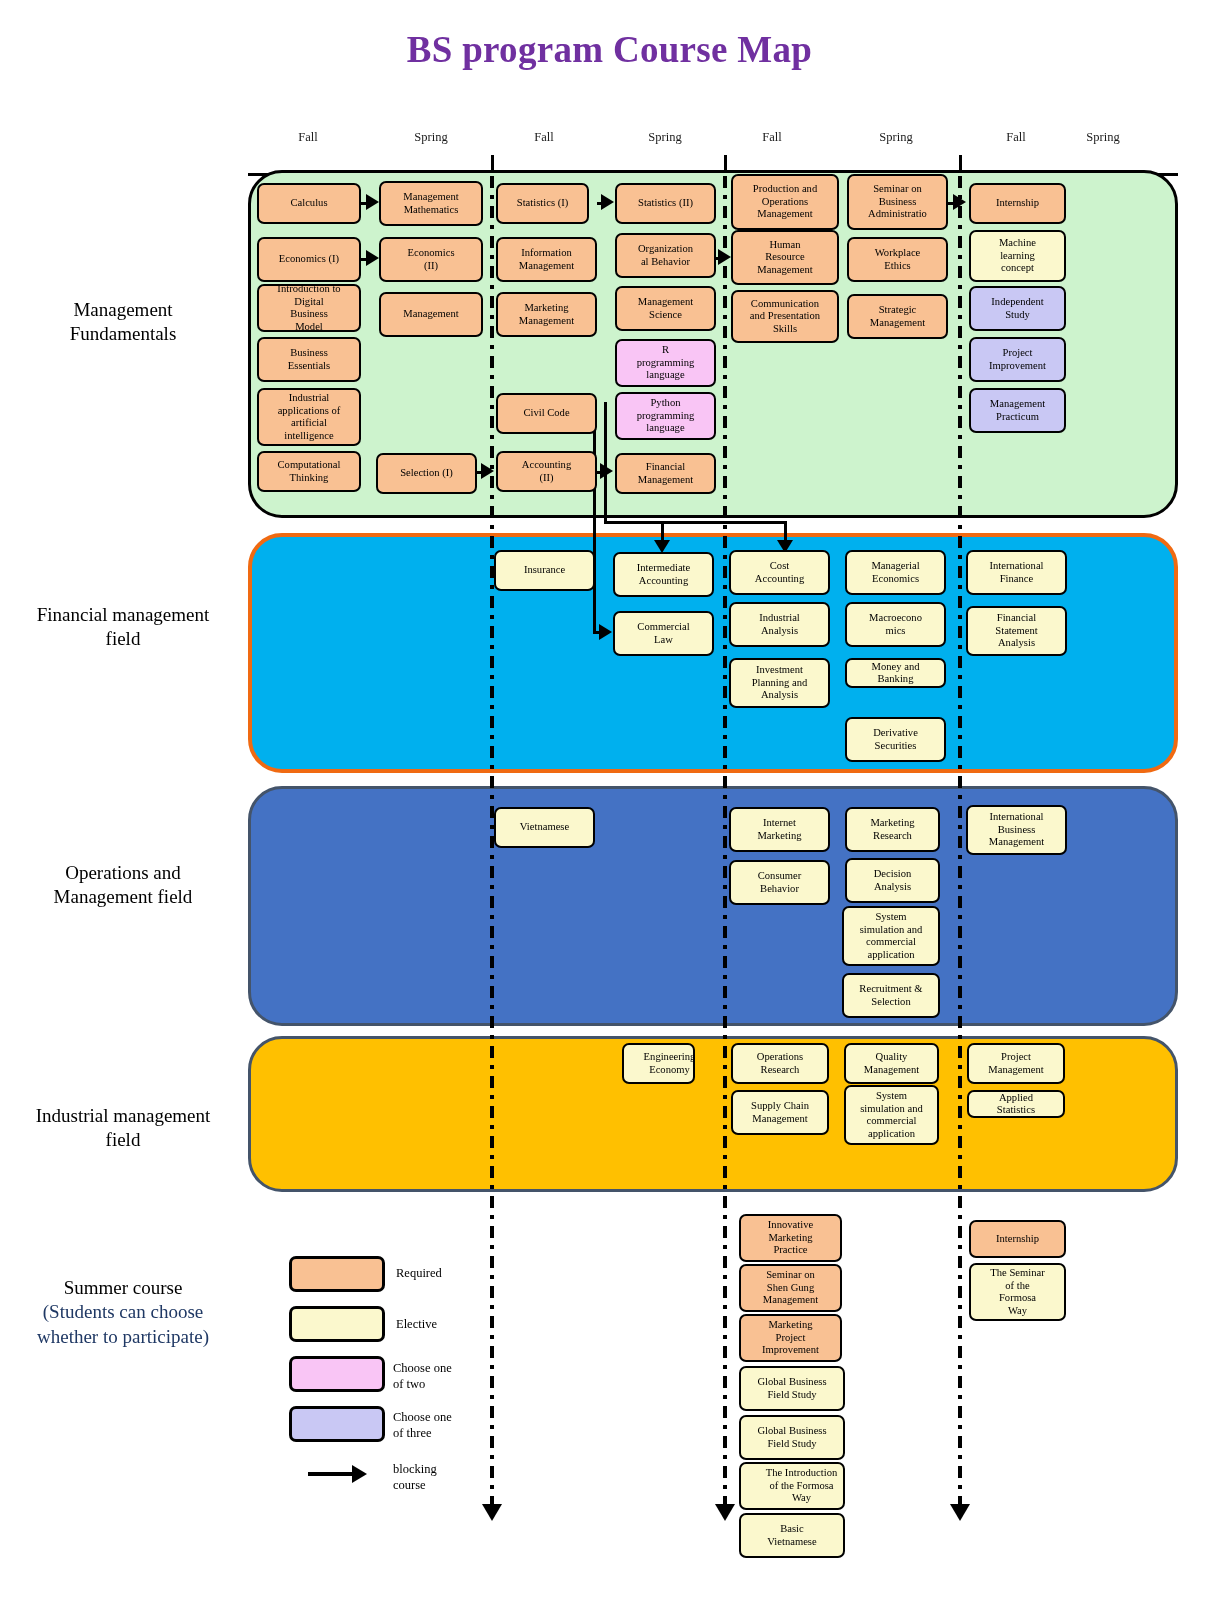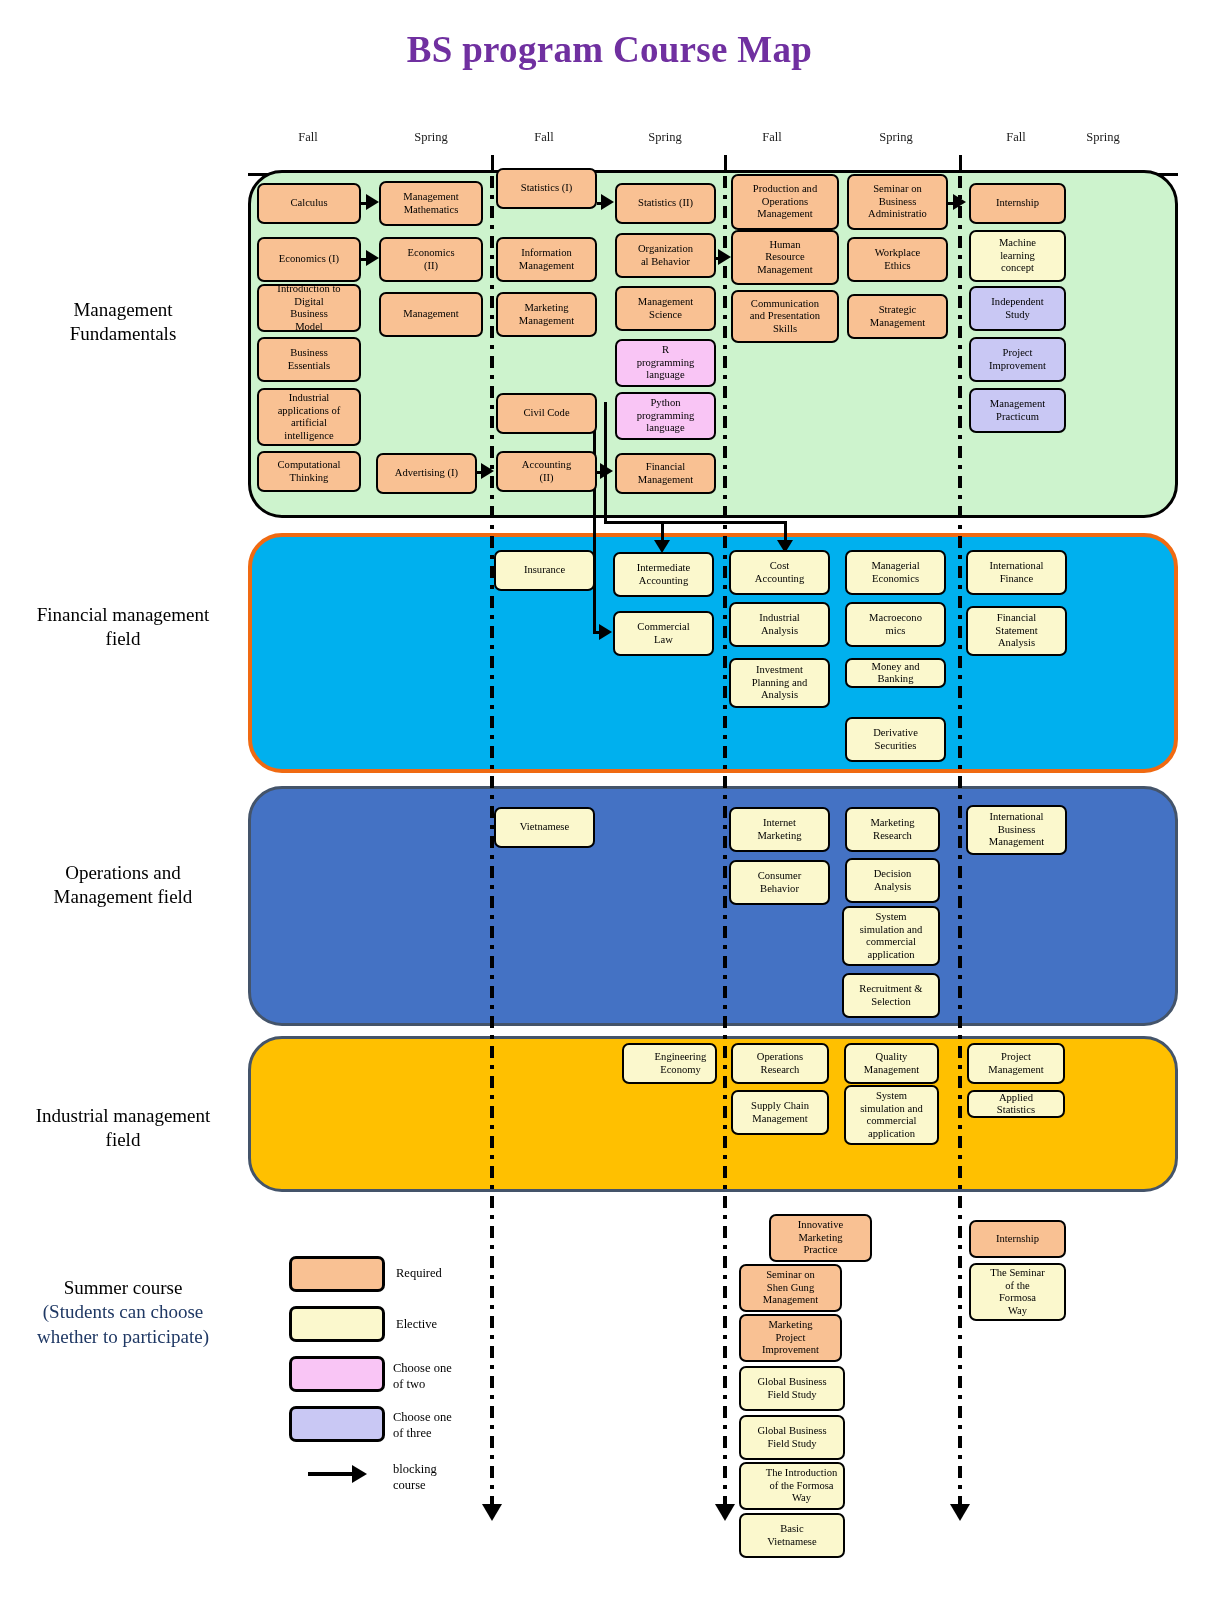--- a/index.html
+++ b/index.html
@@ -199,21 +199,21 @@
   <div class="conn-h" style="left:593px; top:631px; width:16px;"></div>
   <div class="arrow-r" style="left:599px; top:624px;"></div>
 
   <div id="courses">
       <div class="course c-required" style="left: 257px; top: 183px; width: 104px; height: 41px;">
         <span>Calculus</span>
       </div>
       <div class="course c-required" style="left: 379px; top: 181px; width: 104px; height: 45px;">
         <span>Management<br>Mathematics</span>
       </div>
-      <div class="course c-required" style="left: 496px; top: 168px; width: 101px; height: 41px;">
+      <div class="course c-required" style="left: 496px; top: 183px; width: 93px; height: 41px;">
         <span>Statistics (I)</span>
       </div>
       <div class="course c-required" style="left: 615px; top: 183px; width: 101px; height: 41px;">
         <span>Statistics (II)</span>
       </div>
       <div class="course c-required" style="left: 731px; top: 174px; width: 108px; height: 56px;">
         <span>Production and<br>Operations<br>Management</span>
       </div>
       <div class="course c-required" style="left: 847px; top: 174px; width: 101px; height: 56px;">
         <span>Seminar on<br>Business<br>Administratio</span>
@@ -281,21 +281,21 @@
       <div class="course c-two" style="left: 615px; top: 392px; width: 101px; height: 48px;">
         <span>Python<br>programming<br>language</span>
       </div>
       <div class="course c-three" style="left: 969px; top: 388px; width: 97px; height: 45px;">
         <span>Management<br>Practicum</span>
       </div>
       <div class="course c-required" style="left: 257px; top: 451px; width: 104px; height: 41px;">
         <span>Computational<br>Thinking</span>
       </div>
       <div class="course c-required" style="left: 376px; top: 453px; width: 101px; height: 41px;">
-        <span>Advertising (I)</span>
+        <span>Selection (I)</span>
       </div>
       <div class="course c-required" style="left: 496px; top: 451px; width: 101px; height: 41px;">
         <span>Accounting<br>(II)</span>
       </div>
       <div class="course c-required" style="left: 615px; top: 453px; width: 101px; height: 41px;">
         <span>Financial<br>Management</span>
       </div>
       <div class="course c-elective" style="left: 494px; top: 550px; width: 101px; height: 41px;">
         <span>Insurance</span>
       </div>
@@ -349,42 +349,42 @@
       </div>
       <div class="course c-elective" style="left: 845px; top: 858px; width: 95px; height: 45px;">
         <span>Decision<br>Analysis</span>
       </div>
       <div class="course c-elective" style="left: 842px; top: 906px; width: 98px; height: 60px;">
         <span>System<br>simulation and<br>commercial<br>application</span>
       </div>
       <div class="course c-elective" style="left: 842px; top: 973px; width: 98px; height: 45px;">
         <span>Recruitment &amp;<br>Selection</span>
       </div>
-      <div class="course c-elective" style="left: 622px; top: 1043px; width: 95px; height: 41px; padding-left: 25px;">
+      <div class="course c-elective" style="left: 622px; top: 1043px; width: 73px; height: 41px; padding-left: 25px;">
         <span>Engineering<br>Economy</span>
       </div>
       <div class="course c-elective" style="left: 731px; top: 1043px; width: 98px; height: 41px;">
         <span>Operations<br>Research</span>
       </div>
       <div class="course c-elective" style="left: 844px; top: 1043px; width: 95px; height: 41px;">
         <span>Quality<br>Management</span>
       </div>
       <div class="course c-elective" style="left: 967px; top: 1043px; width: 98px; height: 41px;">
         <span>Project<br>Management</span>
       </div>
       <div class="course c-elective" style="left: 731px; top: 1090px; width: 98px; height: 45px;">
         <span>Supply Chain<br>Management</span>
       </div>
       <div class="course c-elective" style="left: 844px; top: 1085px; width: 95px; height: 60px;">
         <span>System<br>simulation and<br>commercial<br>application</span>
       </div>
       <div class="course c-elective" style="left: 967px; top: 1090px; width: 98px; height: 28px;">
         <span>Applied<br>Statistics</span>
       </div>
-      <div class="course c-required" style="left: 739px; top: 1214px; width: 103px; height: 48px; margin-left: 30px;">
+      <div class="course c-required" style="left: 739px; top: 1214px; width: 103px; height: 48px;">
         <span>Innovative<br>Marketing<br>Practice</span>
       </div>
       <div class="course c-required" style="left: 739px; top: 1264px; width: 103px; height: 48px;">
         <span>Seminar on<br>Shen Gung<br>Management</span>
       </div>
       <div class="course c-required" style="left: 739px; top: 1314px; width: 103px; height: 48px;">
         <span>Marketing<br>Project<br>Improvement</span>
       </div>
       <div class="course c-elective" style="left: 739px; top: 1366px; width: 106px; height: 45px;">
         <span>Global Business<br>Field Study</span>

